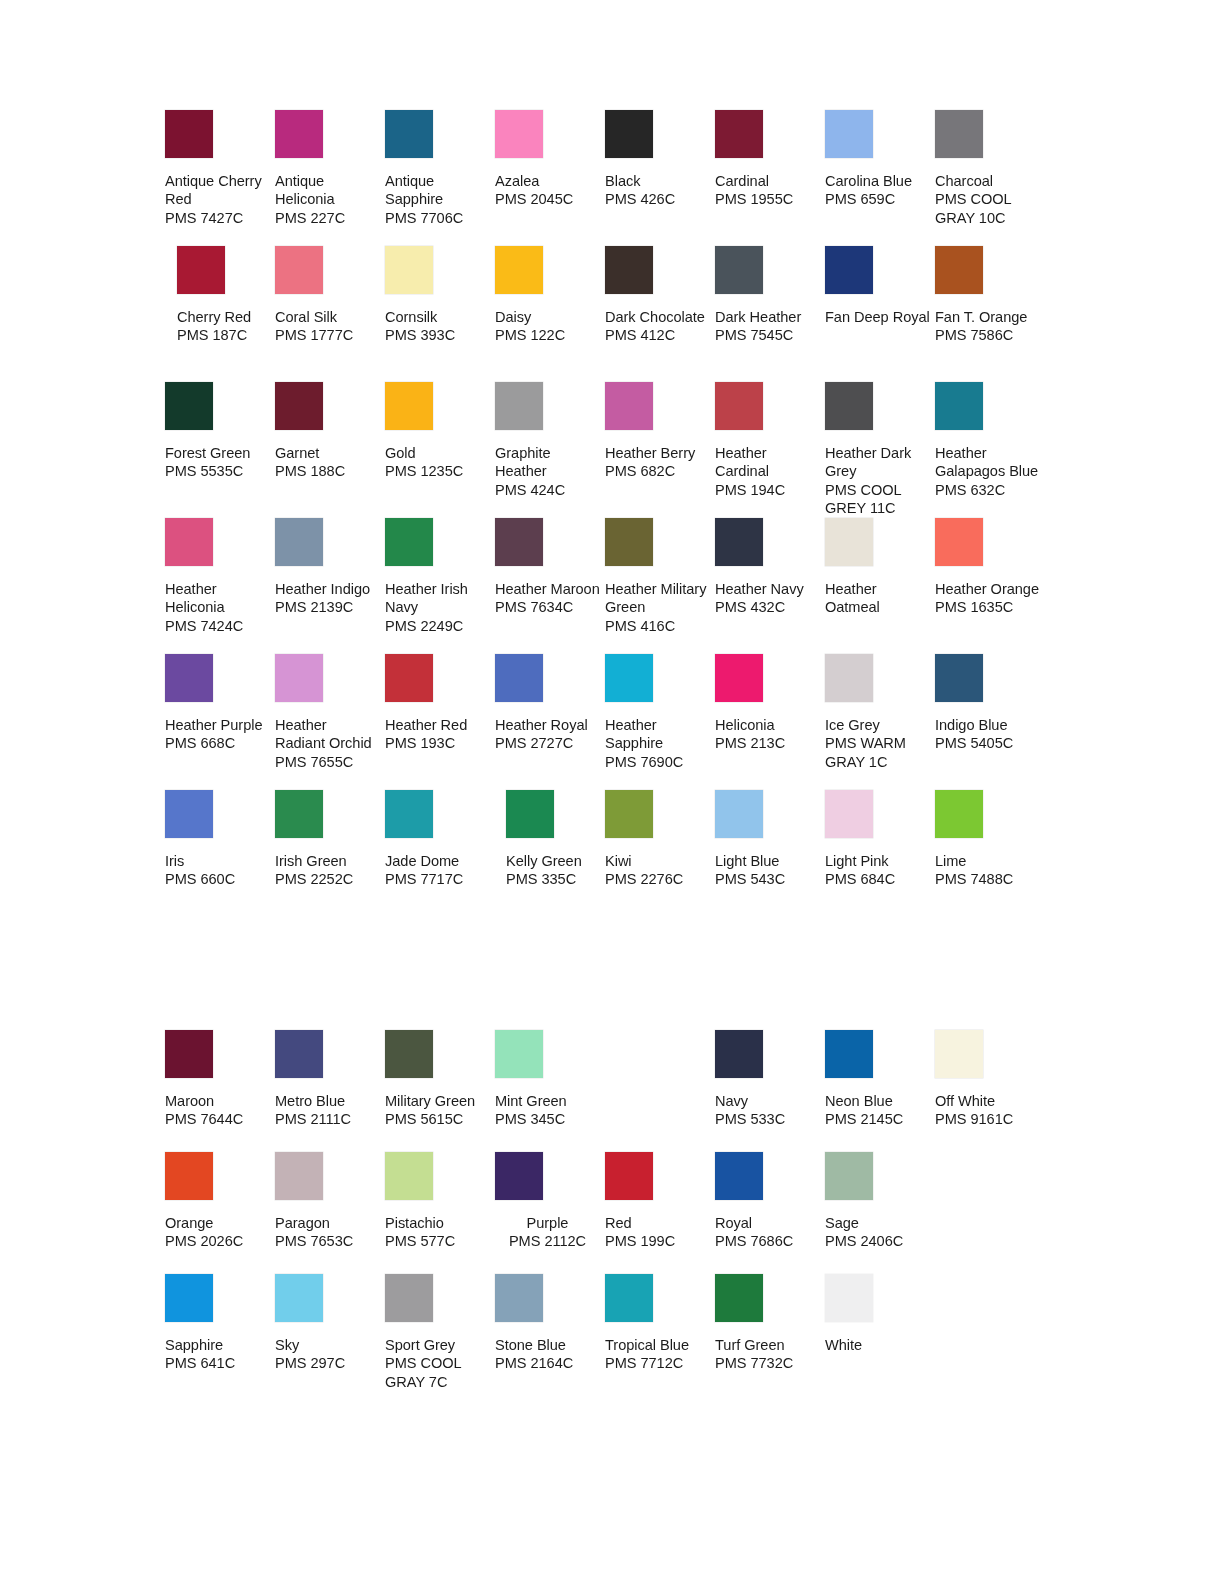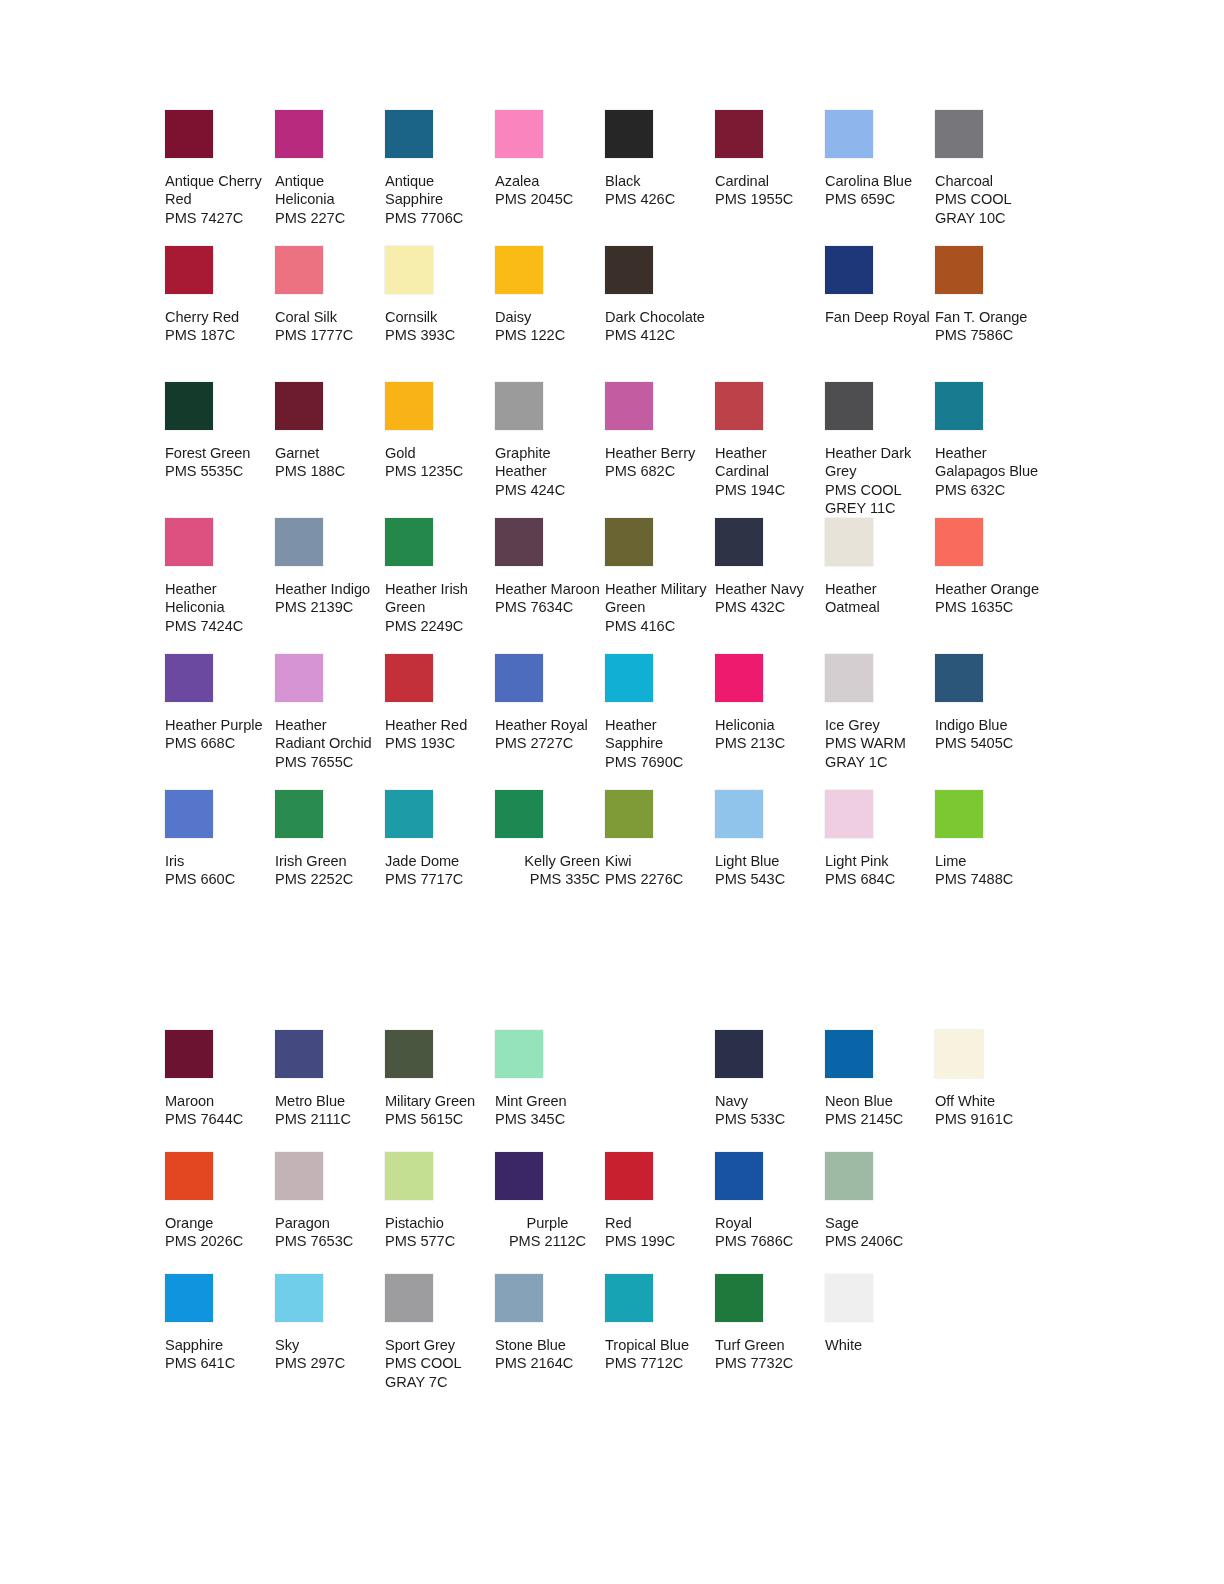--- a/index.html
+++ b/index.html
@@ -103,40 +103,44 @@
         <div class="swatch-cell" style="left: 660px;">
           <div class="chip" style="background-color: rgb(142, 181, 236);"></div>
           <div class="caption"><span class="nm">Carolina Blue</span><span class="pms">PMS 659C</span></div>
         </div>
         <div class="swatch-cell" style="left: 770px;">
           <div class="chip" style="background-color: rgb(119, 118, 122);"></div>
           <div class="caption"><span class="nm">Charcoal</span><span class="pms">PMS COOL GRAY 10C</span></div>
         </div>
       </div>
       <div class="swatch-row" style="position: absolute; left: 0px; top: 136px; height: 136px;">
-        <div class="swatch-cell" style="left: 0px;">
+        <div class="swatch-cell" style="left: 12px;">
           <div class="chip" style="background-color: rgb(168, 25, 51);"></div>
           <div class="caption"><span class="nm">Cherry Red</span><span class="pms">PMS 187C</span></div>
         </div>
         <div class="swatch-cell" style="left: 110px;">
           <div class="chip" style="background-color: rgb(236, 114, 130);"></div>
           <div class="caption"><span class="nm">Coral Silk</span><span class="pms">PMS 1777C</span></div>
         </div>
         <div class="swatch-cell" style="left: 220px;">
           <div class="chip" style="background-color: rgb(247, 237, 173);"></div>
           <div class="caption"><span class="nm">Cornsilk</span><span class="pms">PMS 393C</span></div>
         </div>
         <div class="swatch-cell" style="left: 330px;">
           <div class="chip" style="background-color: rgb(250, 187, 23);"></div>
           <div class="caption"><span class="nm">Daisy</span><span class="pms">PMS 122C</span></div>
         </div>
         <div class="swatch-cell" style="left: 440px;">
           <div class="chip" style="background-color: rgb(59, 47, 42);"></div>
           <div class="caption"><span class="nm">Dark Chocolate</span><span class="pms">PMS 412C</span></div>
         </div>
+        <div class="swatch-cell" style="left: 550px;">
+          <div class="chip" style="background-color: rgb(74, 83, 91);"></div>
+          <div class="caption"><span class="nm">Dark Heather</span><span class="pms">PMS 7545C</span></div>
+        </div>
         <div class="swatch-cell" style="left: 660px;">
           <div class="chip" style="background-color: rgb(29, 55, 121);"></div>
           <div class="caption"><span class="nm">Fan Deep Royal</span></div>
         </div>
         <div class="swatch-cell" style="left: 770px;">
           <div class="chip" style="background-color: rgb(169, 82, 31);"></div>
           <div class="caption"><span class="nm">Fan T. Orange</span><span class="pms">PMS 7586C</span></div>
         </div>
       </div>
       <div class="swatch-row" style="position: absolute; left: 0px; top: 272px; height: 136px;">
@@ -177,21 +181,21 @@
         <div class="swatch-cell" style="left: 0px;">
           <div class="chip" style="background-color: rgb(220, 81, 128);"></div>
           <div class="caption"><span class="nm">Heather Heliconia</span><span class="pms">PMS 7424C</span></div>
         </div>
         <div class="swatch-cell" style="left: 110px;">
           <div class="chip" style="background-color: rgb(125, 146, 168);"></div>
           <div class="caption"><span class="nm">Heather Indigo</span><span class="pms">PMS 2139C</span></div>
         </div>
         <div class="swatch-cell" style="left: 220px;">
           <div class="chip" style="background-color: rgb(35, 136, 74);"></div>
-          <div class="caption"><span class="nm">Heather Irish Green</span><span class="pms">PMS 2249C</span></div>
+          <div class="caption"><span class="nm">Heather Irish Navy</span><span class="pms">PMS 2249C</span></div>
         </div>
         <div class="swatch-cell" style="left: 330px;">
           <div class="chip" style="background-color: rgb(92, 62, 78);"></div>
           <div class="caption"><span class="nm">Heather Maroon</span><span class="pms">PMS 7634C</span></div>
         </div>
         <div class="swatch-cell" style="left: 440px;">
           <div class="chip" style="background-color: rgb(106, 100, 51);"></div>
           <div class="caption"><span class="nm">Heather Military Green</span><span class="pms">PMS 416C</span></div>
         </div>
         <div class="swatch-cell" style="left: 550px;">
@@ -247,21 +251,21 @@
           <div class="caption"><span class="nm">Iris</span><span class="pms">PMS 660C</span></div>
         </div>
         <div class="swatch-cell" style="left: 110px;">
           <div class="chip" style="background-color: rgb(42, 139, 78);"></div>
           <div class="caption"><span class="nm">Irish Green</span><span class="pms">PMS 2252C</span></div>
         </div>
         <div class="swatch-cell" style="left: 220px;">
           <div class="chip" style="background-color: rgb(29, 156, 168);"></div>
           <div class="caption"><span class="nm">Jade Dome</span><span class="pms">PMS 7717C</span></div>
         </div>
-        <div class="swatch-cell" style="left: 330px; text-align: right;">
+        <div class="swatch-cell" style="left: 341px;">
           <div class="chip" style="background-color: rgb(27, 137, 81);"></div>
           <div class="caption"><span class="nm">Kelly Green</span><span class="pms">PMS 335C</span></div>
         </div>
         <div class="swatch-cell" style="left: 440px;">
           <div class="chip" style="background-color: rgb(126, 155, 55);"></div>
           <div class="caption"><span class="nm">Kiwi</span><span class="pms">PMS 2276C</span></div>
         </div>
         <div class="swatch-cell" style="left: 550px;">
           <div class="chip" style="background-color: rgb(145, 196, 235);"></div>
           <div class="caption"><span class="nm">Light Blue</span><span class="pms">PMS 543C</span></div>

